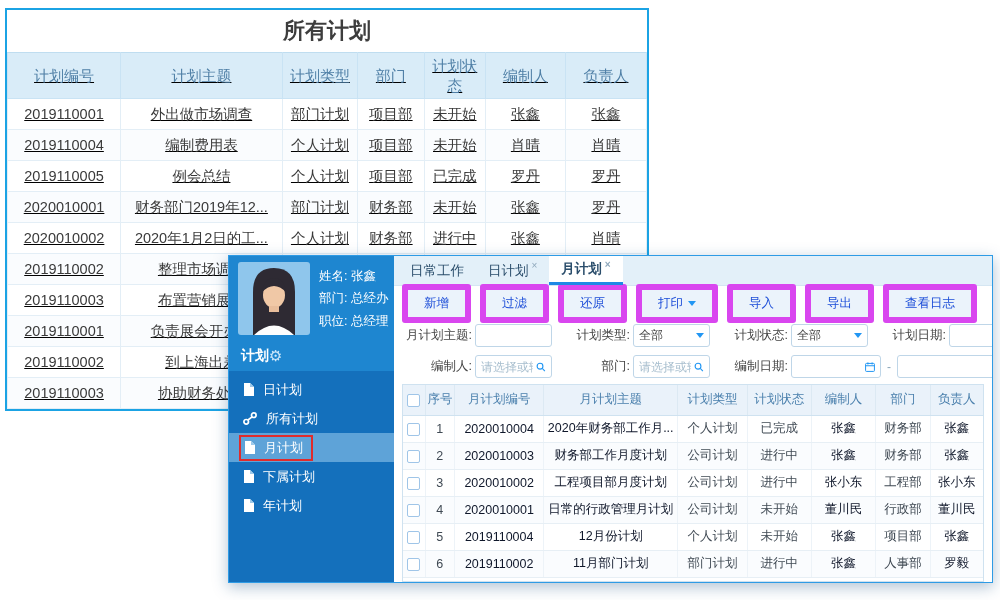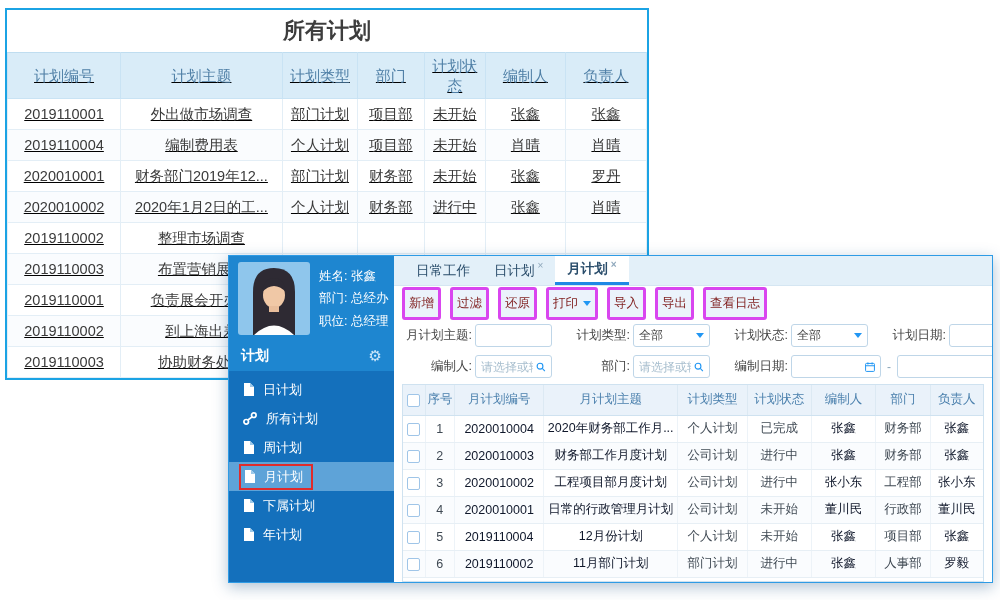--- a/index.html
+++ b/index.html
@@ -26,42 +26,42 @@
     display:flex; overflow:hidden; }
 
   
   .sidebar { width:165px; flex-shrink:0; background:#1470BC; color:#fff;
     display:flex; flex-direction:column; overflow:hidden; }
   .profile { background:#1E86D0; height:85px; display:flex; gap:9px; padding:6px 6px 6px 9px; }
   .photo { width:72px; height:73px; border-radius:3px; overflow:hidden; flex-shrink:0; }
   .profile-fields { display:flex; flex-direction:column; justify-content:space-evenly;
     font-size:12.5px; white-space:nowrap; }
   .side-header { background:#1E86D0; height:30px; display:flex; align-items:center;
-    justify-content:space-between; padding:0 12px; font-size:14px; font-weight:bold; }
+    justify-content:flex-start; padding:0 12px; font-size:14px; font-weight:bold; }
   .gear { color:#CDE7FA; font-size:15px; cursor:pointer; }
   .side-nav { flex:1; padding-top:4px; }
   .side-item { height:29px; display:flex; align-items:center; padding:0 10px;
     font-size:13px; cursor:pointer; }
   .side-item.selected { background:#5EA3D8; }
   .item-inner { display:flex; align-items:center; gap:9px; padding:2px 4px; }
   .item-inner.annotated { border:2px solid #E02B2B; padding:2px 8px 2px 3px; }
   .side-item .icon { display:flex; align-items:center; }
 
   
   .main { flex:1; min-width:0; display:flex; flex-direction:column; }
   .tabbar { height:30px; background:#E3F0F9; border-bottom:1px solid #D5E6F2;
-    display:flex; align-items:stretch; padding-left:10px; flex-shrink:0; }
+    display:flex; align-items:stretch; padding-left:4px; flex-shrink:0; }
   .tab { padding:0 12px; font-size:13.5px; color:#2A4D6B; display:flex;
     align-items:center; cursor:pointer; position:relative; }
   .tab .x { font-size:10px; color:#8FA8BC; margin-left:3px; position:relative; top:-5px; }
   .tab.active { background:#fff; font-weight:bold; border-bottom:3px solid #1E88E5; }
   .toolbar { height:34px; display:flex; align-items:center; gap:9px;
     padding-left:8px; flex-shrink:0; }
-  .btn { background:#EBF3FB; border:3px solid #d946ef; border-radius:3px;
-    color:#7f1d1d; font-size:12.5px; padding:5px 4px; cursor:pointer;
+  .btn { background:#EBF3FB; border:6px solid #d946ef; border-radius:3px;
+    color:#1d4ed8; font-size:12.5px; padding:5px 16px; cursor:pointer;
     display:flex; align-items:center; gap:5px; white-space:nowrap; }
   .caret { width:0; height:0; border-left:4px solid transparent;
     border-right:4px solid transparent; border-top:5px solid #2196F3; display:inline-block; }
 
   .filters { flex-shrink:0; }
   .frow { display:flex; align-items:center; height:31px; }
   .flabel { width:78px; text-align:right; font-size:12.5px; color:#444;
     margin-right:3px; flex-shrink:0; white-space:nowrap; }
   .fctrl { width:77px; height:23px; border:1px solid #BFD6E8; border-radius:3px;
     background:#fff; display:flex; align-items:center; padding:0 5px; gap:3px;
@@ -126,20 +126,29 @@
         <tr>
           <td>2019110004</td>
           <td>编制费用表</td>
           <td>个人计划</td>
           <td>项目部</td>
           <td>未开始</td>
           <td>肖晴</td>
           <td>肖晴</td>
         </tr>
         <tr>
+          <td>2019110005</td>
+          <td>例会总结</td>
+          <td>个人计划</td>
+          <td>项目部</td>
+          <td>已完成</td>
+          <td>罗丹</td>
+          <td>罗丹</td>
+        </tr>
+        <tr>
           <td>2020010001</td>
           <td>财务部门2019年12...</td>
           <td>部门计划</td>
           <td>财务部</td>
           <td>未开始</td>
           <td>张鑫</td>
           <td>罗丹</td>
         </tr>
         <tr>
           <td>2020010002</td>
@@ -240,31 +249,20 @@
             <span class="icon">
               <svg width="14" height="13" viewBox="0 0 14 13">
                 <g stroke="#fff" stroke-width="1.7" fill="none">
                   <circle cx="3.2" cy="9.8" r="2.3"></circle>
                   <circle cx="10.8" cy="3.2" r="2.3"></circle>
                   <path d="M5 8L9 4.8"></path>
                 </g>
               </svg>
             </span>
             <span>所有计划</span>
-          </div>
-        </div>
-        <div class="side-item">
-          <div class="item-inner">
-            <span class="icon">
-              <svg width="11" height="13" viewBox="0 0 11 13">
-                <path d="M1 0h6l4 4v9H1z" fill="#fff"></path>
-                <path d="M7 0l4 4H7z" fill="#9CC9EA"></path>
-              </svg>
-            </span>
-            <span>周计划</span>
           </div>
         </div>
         <div class="side-item selected">
           <div class="item-inner annotated">
             <span class="icon">
               <svg width="11" height="13" viewBox="0 0 11 13">
                 <path d="M1 0h6l4 4v9H1z" fill="#fff"></path>
                 <path d="M7 0l4 4H7z" fill="#9CC9EA"></path>
               </svg>
             </span>

